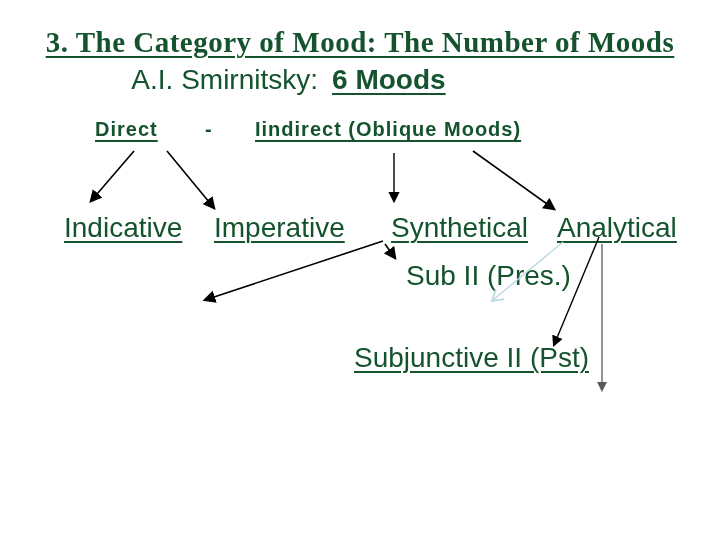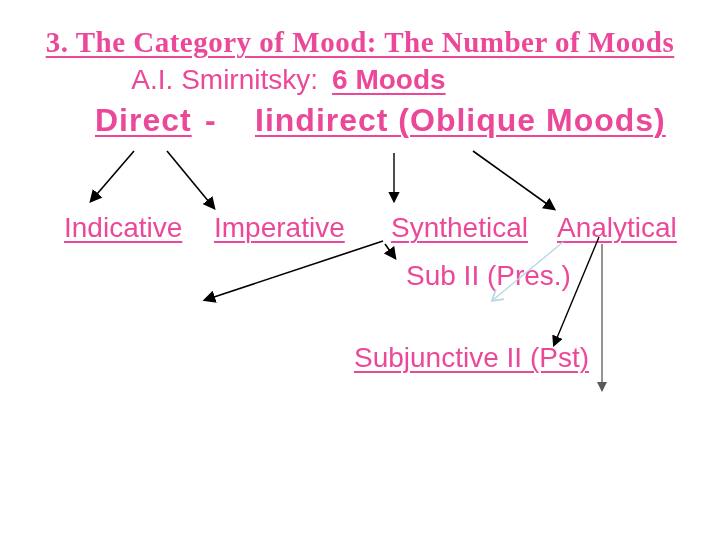--- a/index.html
+++ b/index.html
@@ -3,21 +3,21 @@
 <meta charset="utf-8">
 <style>
   html,body { margin:0; padding:0; }
   .slide {
     position: relative;
     width: 720px;
     height: 540px;
     background: #ffffff;
     overflow: hidden;
     font-family: "Liberation Sans", sans-serif;
-    color: #ec4899;
+    color: #14532d;
   }
   .abs { position: absolute; white-space: nowrap; }
 
   .title {
     top: 26px; left: 0; width: 720px;
     text-align: center;
     font-family: "Liberation Serif", serif;
     font-weight: bold;
     font-size: 29px;
     letter-spacing: 0.5px;
@@ -31,22 +31,22 @@
     font-size: 28px;
   }
   .subtitle .hl {
     font-weight: bold;
     text-decoration: underline;
     text-decoration-thickness: 2px;
     text-underline-offset: 4px;
     margin-left: 14px;
   }
   .dichotomy-word {
-    top: 102px;
-    font-size: 32px;
+    top: 118px;
+    font-size: 20px;
     font-weight: bold;
     letter-spacing: 1px;
   }
   .u {
     text-decoration: underline;
     text-decoration-thickness: 2px;
     text-underline-offset: 4px;
   }
   .label { font-size: 28px; margin-left: 36px; }
 

